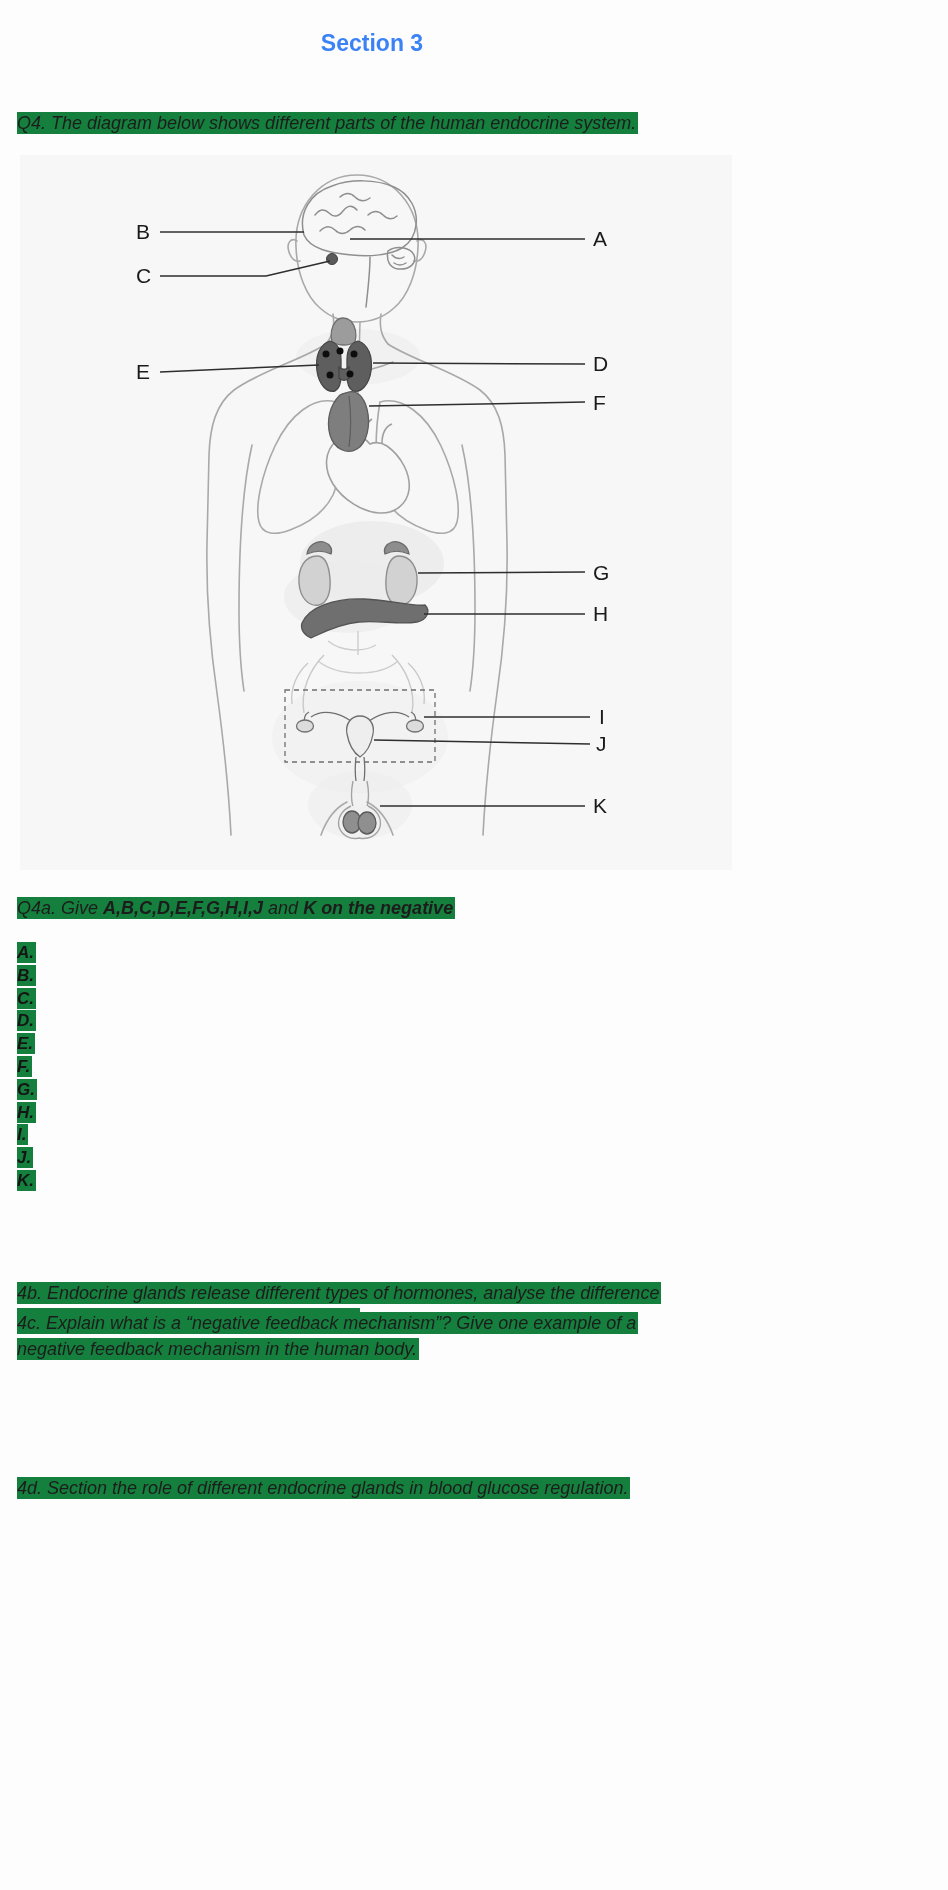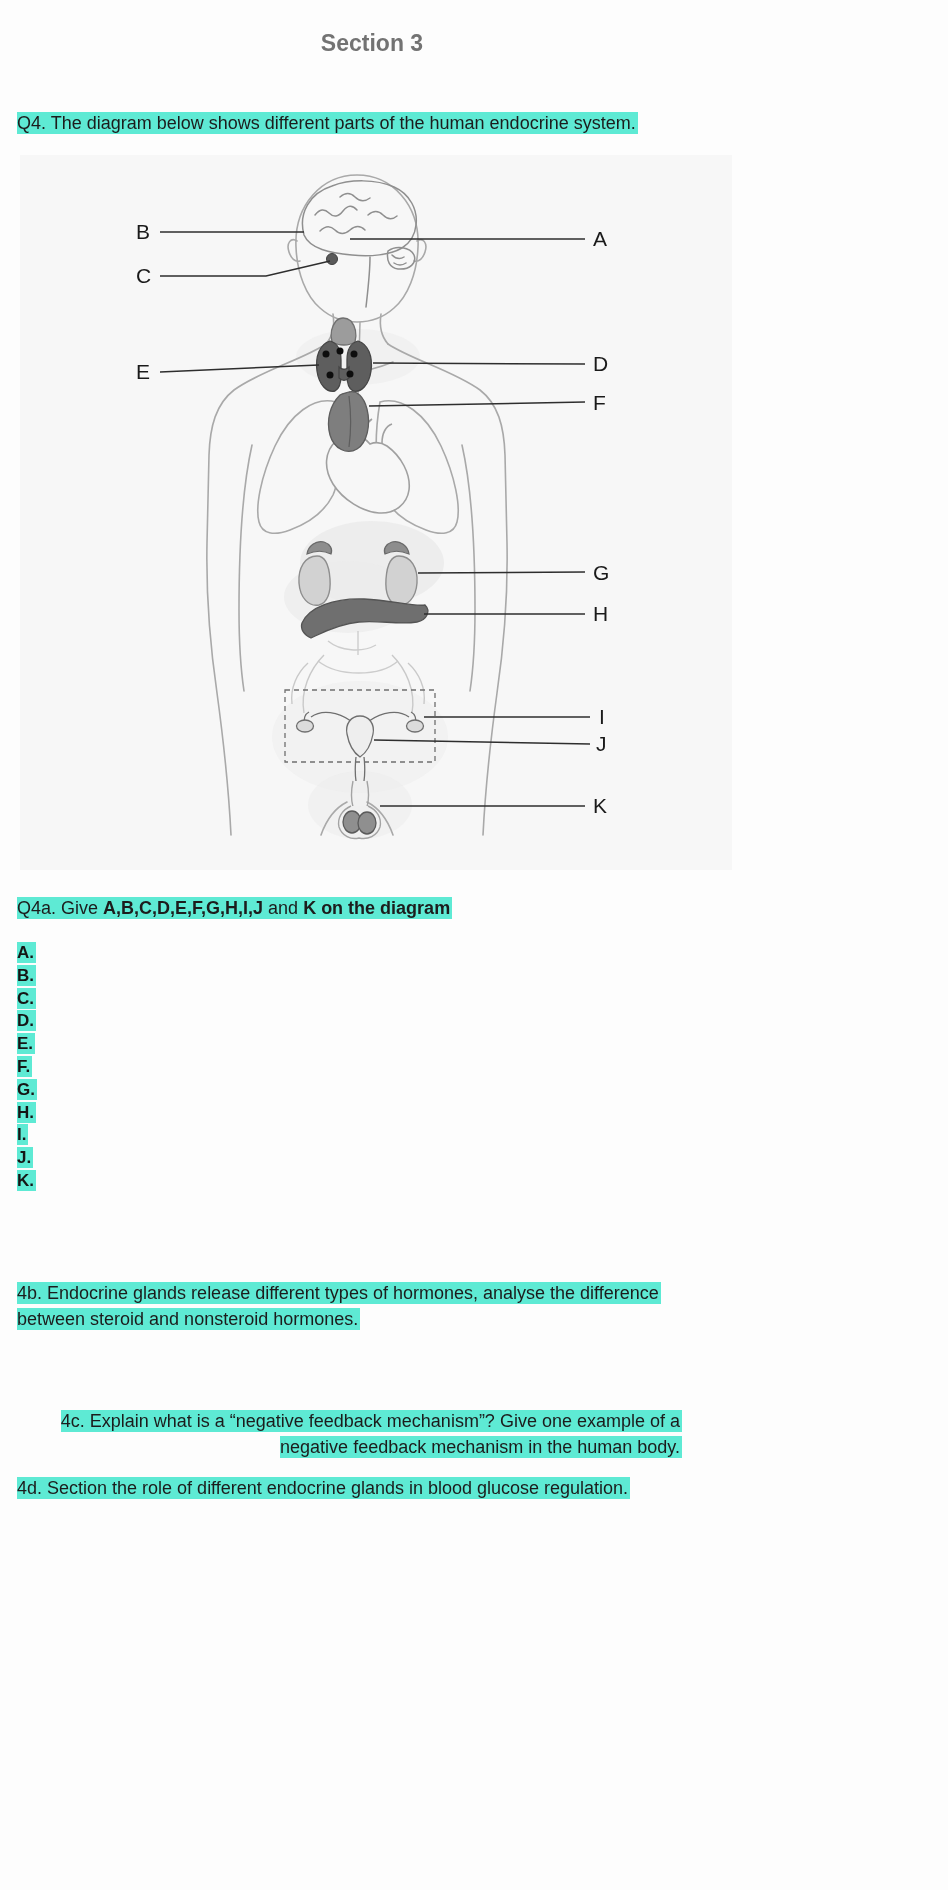--- a/index.html
+++ b/index.html
@@ -6,46 +6,47 @@
   html, body { background:#ffffff; }
   body {
     width:948px; height:1890px;
     position:relative;
     background:#fdfdfd;
     font-family:"Liberation Sans","DejaVu Sans",sans-serif;
     color:#171717;
     overflow:hidden;
   }
   .hl {
-    background:#5eead4;
+    background:#15803d;
     -webkit-box-decoration-break:clone;
     box-decoration-break:clone;
     padding:1px 2px 1px 0;
+    font-style:italic;
   }
   .section-title {
     position:absolute; top:30px; left:0; width:744px;
-    text-align:center; font-size:23px; font-weight:700; color:#737373;
+    text-align:center; font-size:23px; font-weight:700; color:#3b82f6;
   }
   .q {
     position:absolute; left:17px;
     font-size:18px; line-height:26px; color:#1c1c1c;
   }
   #q4-intro { top:110px; width:730px; }
   .diagram-box {
     position:absolute; top:155px; left:20px;
     width:712px; height:715px;
     background:#f7f7f7;
   }
   #q4a { top:895px; width:730px; }
   .answers {
     position:absolute; top:942px; left:17px;
     font-size:17px; font-weight:700; line-height:22.8px; color:#151515;
   }
   #q4b { top:1240px; width:690px;margin-top:40px; }
-  #q4c { top:1408px; width:665px;text-align:right; }
+  #q4c { top:1310px; width:665px; }
   #q4d { top:1475px; width:730px; }
   svg text {
     font-family:"Liberation Sans","DejaVu Sans",sans-serif;
     font-size:21px; fill:#1a1a1a;
   }
 </style>
 </head>
 <body>
 
 <div>
@@ -192,21 +193,21 @@
         <text x="573" y="425">G</text>
         <text x="573" y="466">H</text>
         <text x="579" y="569">I</text>
         <text x="576" y="596">J</text>
         <text x="573" y="658">K</text>
       </g>
     </svg>
   </div>
 
   <p class="q" id="q4a">
-    <span class="hl"><span>Q4a. Give </span><b>A,B,C,D,E,F,G,H,I,J</b><span> and </span><b>K on the diagram</b></span>
+    <span class="hl"><span>Q4a. Give </span><b>A,B,C,D,E,F,G,H,I,J</b><span> and </span><b>K on the negative</b></span>
   </p>
 
   <div class="answers">
     <div><span class="hl">A.</span></div>
     <div><span class="hl">B.</span></div>
     <div><span class="hl">C.</span></div>
     <div><span class="hl">D.</span></div>
     <div><span class="hl">E.</span></div>
     <div><span class="hl">F.</span></div>
     <div><span class="hl">G.</span></div>

